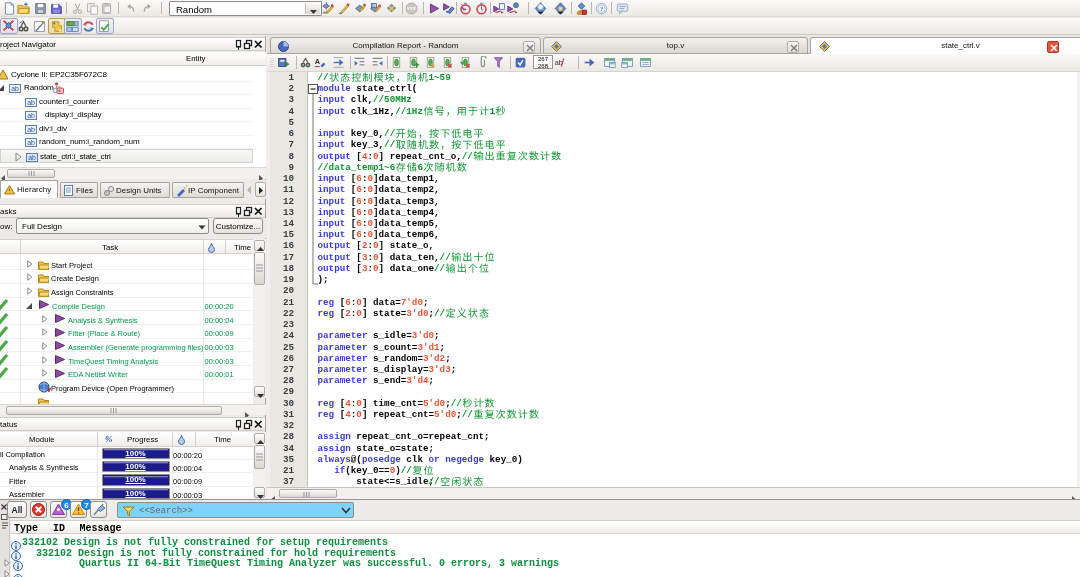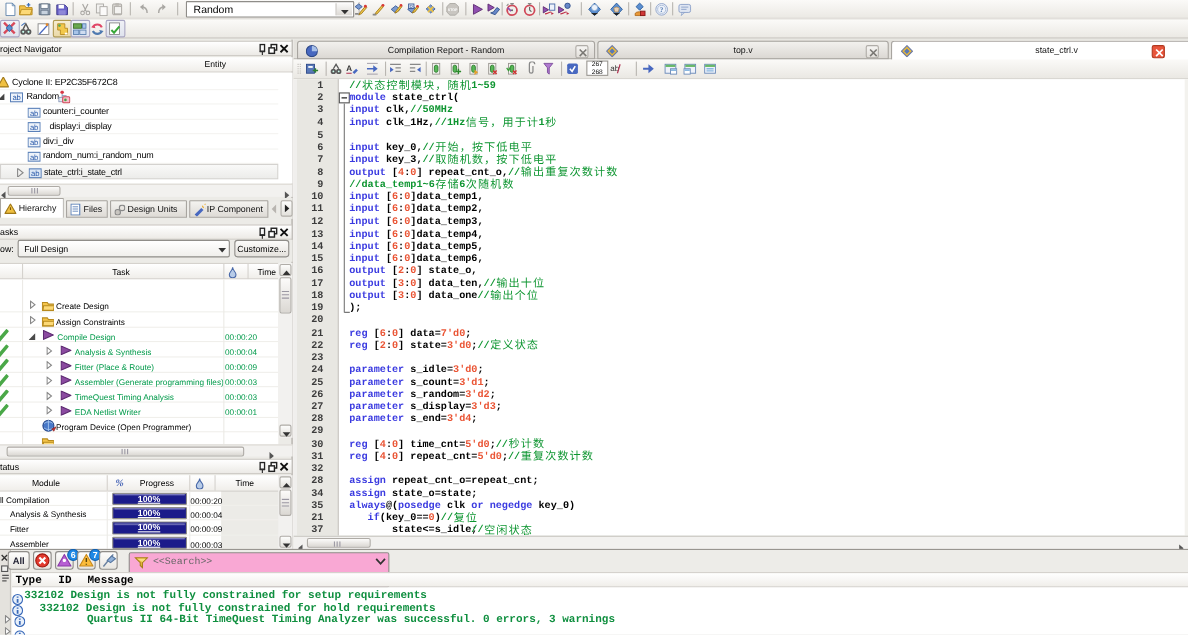--- a/index.html
+++ b/index.html
@@ -440,20 +440,30 @@
   <span class="abs" style="left:102px;top:3px">Task</span>
   <svg class="abs" style="left:206px;top:2px" width="11" height="11">
         <path d="M5.5 1C5.5 4 2.5 5 2.5 7.5a3 3 0 0 0 6 0C8.5 5 5.5 4 5.5 1z" fill="#b8cce8" stroke="#4868a8"></path>
       </svg>
   <span class="abs" style="left:234px;top:3px">Time</span>
   <div class="abs" style="left:20px;top:0;width:1px;height:14px;background:#d5d2cd"></div>
   <div class="abs" style="left:203px;top:0;width:1px;height:14px;background:#d5d2cd"></div>
   <div class="abs" style="left:225px;top:0;width:1px;height:14px;background:#d5d2cd"></div>
 </div>
 <div class="white" style="left:0;top:254px;width:253px;height:150px;overflow:hidden">
+      <div class="taskrow" style="top:2.75px">
+        <svg class="abs" style="left:27px;top:3px" width="6" height="8">
+          <path d="M0.8 0.8l4 3.2-4 3.2z" fill="#fff" stroke="#888"></path>
+        </svg>
+        <svg class="abs" style="left:38px;top:3px" width="11" height="10">
+          <path d="M0.5 2h4.5l1 1.5H11v6H0.5z" fill="#f5c44a" stroke="#b78a1e"></path>
+          <path d="M1 9.2h9.5l1-4.2H1.6z" fill="#fcd977" stroke="#b78a1e"></path>
+        </svg>
+        <span class="abs" style="left:51px;top:2px">Start Project</span>
+      </div>
       <div class="taskrow" style="top:16.45px">
         <svg class="abs" style="left:27px;top:3px" width="6" height="8">
           <path d="M0.8 0.8l4 3.2-4 3.2z" fill="#fff" stroke="#888"></path>
         </svg>
         <svg class="abs" style="left:38px;top:3px" width="11" height="10">
           <path d="M0.5 2h4.5l1 1.5H11v6H0.5z" fill="#f5c44a" stroke="#b78a1e"></path>
           <path d="M1 9.2h9.5l1-4.2H1.6z" fill="#fcd977" stroke="#b78a1e"></path>
         </svg>
         <span class="abs" style="left:51px;top:2px">Create Design</span>
       </div>
@@ -600,21 +610,21 @@
   <span class="abs" style="left:105px;top:2px;color:#3858b0;font-style:italic;font-family:'Liberation Serif',serif;font-weight:bold;font-size:9px">%</span>
   <span class="abs" style="left:127px;top:3px">Progress</span>
   <svg class="abs" style="left:176px;top:2px" width="11" height="11">
         <path d="M5.5 1C5.5 4 2.5 5 2.5 7.5a3 3 0 0 0 6 0C8.5 5 5.5 4 5.5 1z" fill="#b8cce8" stroke="#4868a8"></path>
       </svg>
   <span class="abs" style="left:214px;top:3px">Time</span>
   <div class="abs" style="left:97px;top:0;width:1px;height:14px;background:#d5d2cd"></div>
   <div class="abs" style="left:172px;top:0;width:1px;height:14px;background:#d5d2cd"></div>
   <div class="abs" style="left:195px;top:0;width:1px;height:14px;background:#d5d2cd"></div>
 </div>
-<div class="white" style="left:0;top:447px;width:201px;height:52px">
+<div class="white" style="left:0;top:447px;width:253px;height:52px">
       <div class="taskrow" style="top:-0.5px;height:13.45px">
         <span class="abs" style="left:0px;top:1.5px">ll Compilation</span>
         <div class="abs" style="left:101.5px;top:1px;width:68px;height:11.5px;background:#1b1b8a;border:1px solid #8f8d89;border-radius:1px">
           <div class="abs" style="left:1px;top:0.5px;width:64.5px;height:2px;background:linear-gradient(#9a9ad0,#1b1b8a)"></div>
           <div class="abs" style="left:0;top:1px;width:66px;height:9px;text-align:center;font-size:8px;font-weight:bold;color:#fff;line-height:8.5px;text-decoration:underline">100%</div>
         </div>
         <span class="abs" style="left:173px;top:2px;font-size:7.5px">00:00:20</span>
       </div>
       <div class="taskrow" style="top:12.95px;height:13.45px">
         <span class="abs" style="left:9px;top:1.5px">Analysis &amp; Synthesis</span>
@@ -965,21 +975,21 @@
 <svg class="abs" style="left:81px;top:499px" width="11" height="11">
       <circle cx="5.5" cy="5.5" r="5" fill="#1e88e5" stroke="#1060b0"></circle>
       <text x="5.5" y="8.5" font-size="8" text-anchor="middle" fill="#fff" font-family="Liberation Sans" font-weight="bold">7</text>
     </svg>
 <div class="abs" style="left:90px;top:501px;width:17px;height:17px;background:linear-gradient(#fdfdfc,#e8e6e1);border:1px solid #8f8d89;border-radius:3px">
       <svg width="15" height="15" style="position:absolute;left:0px;top:0px">
         <path d="M3 13L12 2" stroke="#6880a0" stroke-width="1.3"></path>
         <path d="M10.5 3.5l3.5 2.5-4.5 3.5-3-2z" fill="#90b0d8" stroke="#5878a0"></path>
       </svg>
     </div>
-<div class="abs" style="left:117px;top:502px;width:237px;height:32px;background:#f9a8d4;border:1px solid #8f8d89;border-radius:2px">
+<div class="abs" style="left:117px;top:502px;width:237px;height:16px;background:#7dd3fc;border:1px solid #8f8d89;border-radius:2px">
   <svg class="abs" style="left:4px;top:3px" width="13" height="11">
         <path d="M1 1h11l-4.5 4.5V10L5.5 8V5.5z" fill="#e8b93c" stroke="#a8801c"></path>
         <path d="M2.5 2h8l-3 3" fill="#f8dc80" stroke="none"></path>
       </svg>
   <span class="abs" style="left:21px;top:3px;font-size:9px;color:#666;font-family:'Liberation Mono',monospace">&lt;&lt;Search&gt;&gt;</span>
   <svg class="abs" style="left:222px;top:4px" width="12" height="9">
         <path d="M2 1l4 4.5L10 1" stroke="#333" stroke-width="1.6" fill="none"></path>
       </svg>
 </div>
 <div class="hdr" style="left:11px;top:520px;width:1069px;height:14px;border-top:1px solid #d5d2cd">

